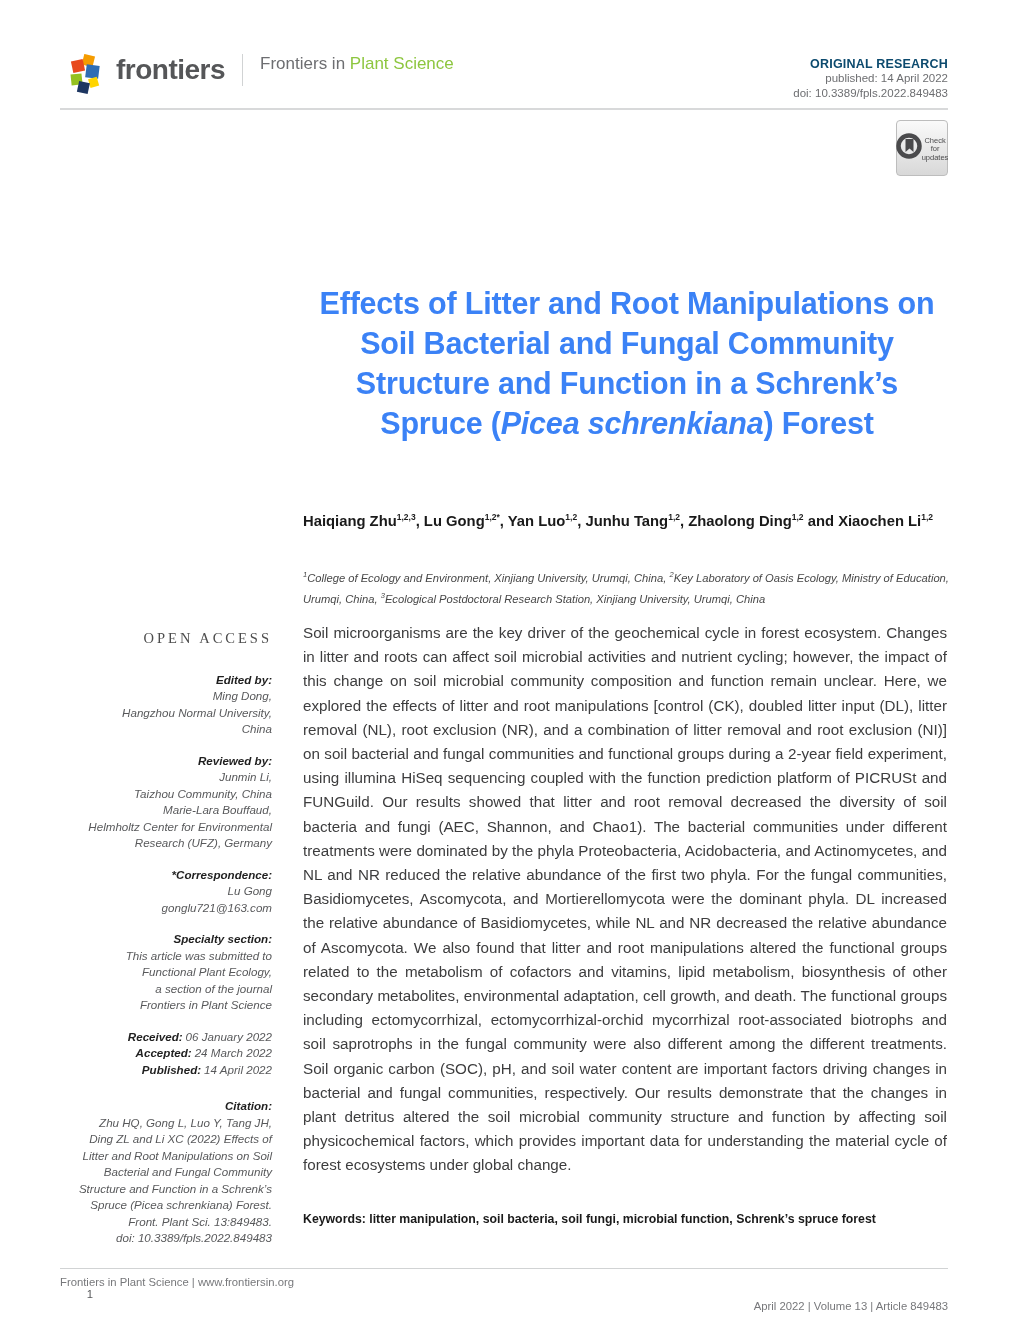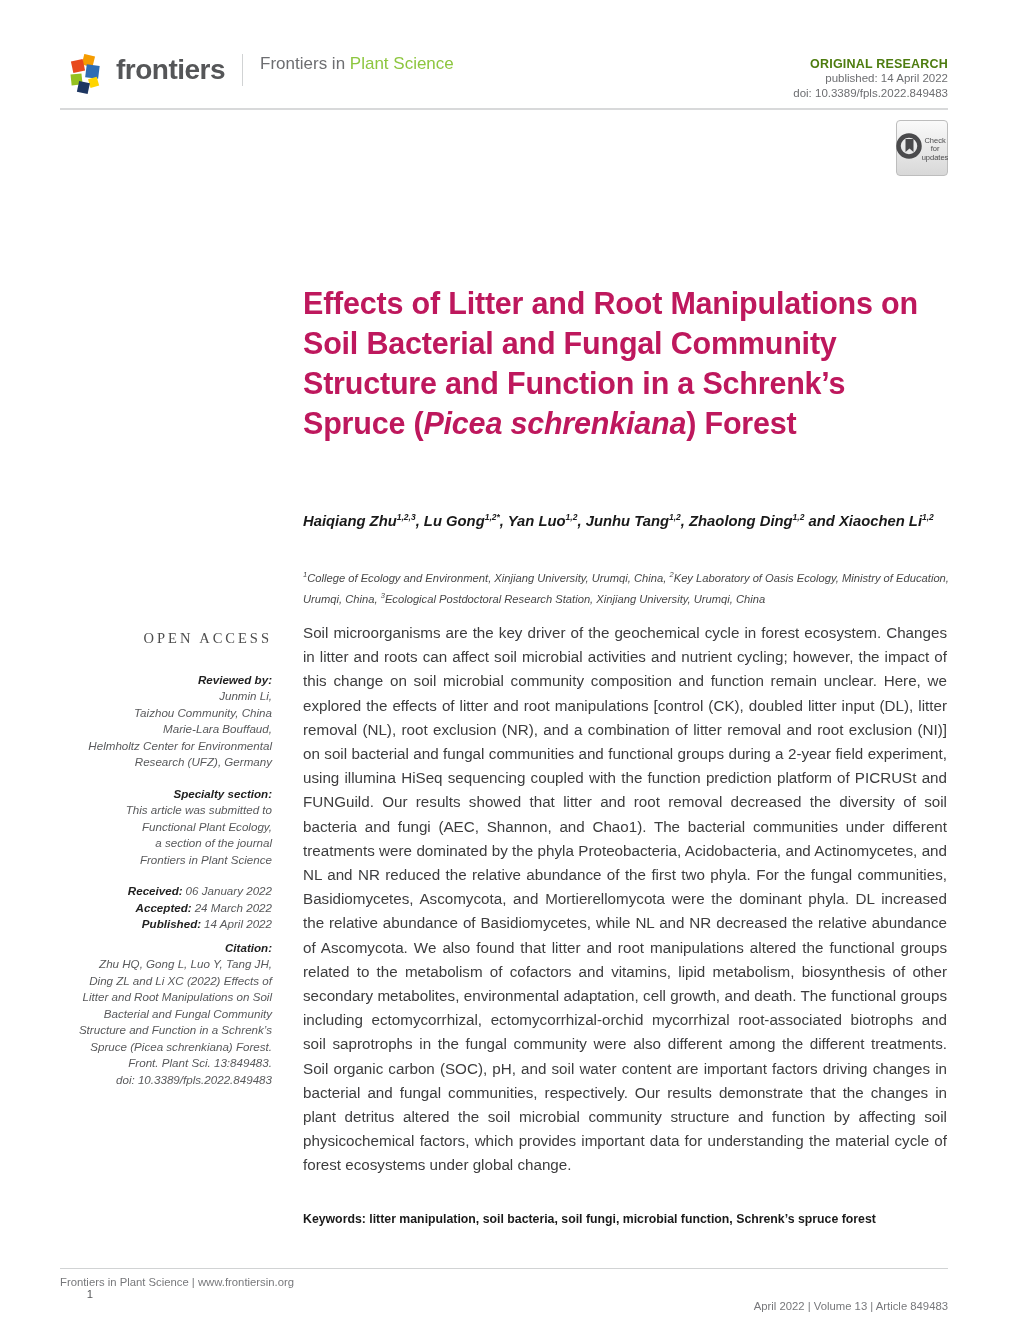--- a/index.html
+++ b/index.html
@@ -9,42 +9,42 @@
   }
 
   
   .logo-row { position:absolute; top:54px; left:68px; display:flex; align-items:flex-start; }
   .brand { font-size:28px; font-weight:bold; color:#555658; letter-spacing:-0.5px; margin-left:8px; }
   .hdr-divider { width:1px; height:32px; background:#d1d3d4; margin:0 17px; }
   .journal { font-size:17px; color:#6d6e71; }
   .journal .green { color:#8dc63f; }
 
   .hdr-right { position:absolute; top:57px; right:76px; text-align:right; }
-  .art-type { font-size:12.5px; font-weight:bold; color:#4d7c0f; letter-spacing:0.2px; }
+  .art-type { font-size:12.5px; font-weight:bold; color:#0c4a6e; letter-spacing:0.2px; }
   .hdr-sub { font-size:11.5px; color:#6d6e71; line-height:15px; }
 
   .rule-top { position:absolute; top:108px; left:60px; width:888px; height:2px; background:#d8d9da; }
 
   .check-badge {
     position:absolute; top:120px; left:896px; width:50px; height:54px;
     background:linear-gradient(#fafafa,#d8d8d8); border:1px solid #bdbdbd; border-radius:4px;
     display:flex; align-items:center; justify-content:center; cursor:pointer;
   }
   .check-badge .txt { font-size:7.5px; color:#4d4d4f; line-height:8.5px; text-align:center; margin-top:3px; }
 
   
   .title {
     position:absolute; left:303px; top:283px; width:648px;
-    font-size:30.5px; font-weight:bold; color:#be185d; line-height:40px; letter-spacing:-0.2px;
+    font-size:30.5px; font-weight:bold; color:#3b82f6; line-height:40px; letter-spacing:-0.2px;text-align:center;
   }
   .title .it { font-style:italic; }
 
   .authors {
     position:absolute; left:303px; top:506px; width:650px;
-    font-size:14.8px; font-weight:bold; font-style:italic; color:#1a1a1a; line-height:23px;
+    font-size:14.8px; font-weight:bold; color:#1a1a1a; line-height:23px;
   }
   .authors sup { font-size:8.5px; }
 
   .affil {
     position:absolute; left:303px; top:566px; width:648px;
     font-size:11.2px; font-style:italic; color:#474747; line-height:17px;
   }
   .affil sup { font-size:7.5px; }
 
   
@@ -52,21 +52,21 @@
     position:absolute; left:58px; top:630px; width:214px; text-align:right;
     font-size:11.6px; font-style:italic; color:#58595b; line-height:16.5px;
   }
   .oa {
     font-family:"Liberation Serif", serif; font-style:normal; font-size:14.5px;
     letter-spacing:3px; color:#4d4d4d; margin-bottom:25px;
   }
   .sec { margin-bottom:15px; }
   .lbl { font-weight:bold; color:#1f1f1f; }
   .daterow .val { margin-left:3px; }
-  .sec.dates { margin-bottom:7px; }
+  .sec.dates { margin-bottom:20px; }
 
   
   .abstract {
     position:absolute; left:303px; top:621px; width:644px;
     font-size:15.2px; color:#3d3d3e; line-height:24.2px; text-align:justify;
   }
   .keywords {
     position:absolute; left:303px; top:1212px; width:644px;
     font-size:12.3px; font-weight:bold; color:#1a1a1a;
   }
@@ -119,30 +119,41 @@
 
   <div class="title"><span>Effects of Litter and Root Manipulations on Soil Bacterial and Fungal Community Structure and Function in a Schrenk’s Spruce (</span><span class="it">Picea schrenkiana</span><span>) Forest</span></div>
 
   <div class="authors"><span>Haiqiang Zhu</span><sup>1,2,3</sup><span>, </span><span>Lu Gong</span><sup>1,2*</sup><span>, </span><span>Yan Luo</span><sup>1,2</sup><span>, </span><span>Junhu Tang</span><sup>1,2</sup><span>, </span><span>Zhaolong Ding</span><sup>1,2</sup><span> and </span><span>Xiaochen Li</span><sup>1,2</sup></div>
 
   <div class="affil"><sup>1</sup><span>College of Ecology and Environment, Xinjiang University, Urumqi, China, </span><sup>2</sup><span>Key Laboratory of Oasis Ecology, Ministry of Education, Urumqi, China, </span><sup>3</sup><span>Ecological Postdoctoral Research Station, Xinjiang University, Urumqi, China</span></div>
 
   <div class="sidebar">
     <div class="oa">OPEN ACCESS</div>
 
+    <div class="sec">
+      <div class="lbl">Edited by:</div>
+      <div>Ming Dong,</div>
+      <div>Hangzhou Normal University,</div>
+      <div>China</div>
+    </div>
 
     <div class="sec">
       <div class="lbl">Reviewed by:</div>
       <div>Junmin Li,</div>
       <div>Taizhou Community, China</div>
       <div>Marie-Lara Bouffaud,</div>
       <div>Helmholtz Center for Environmental</div>
       <div>Research (UFZ), Germany</div>
     </div>
 
+    <div class="sec">
+      <div class="lbl">*Correspondence:</div>
+      <div>Lu Gong</div>
+      <div>gonglu721@163.com</div>
+    </div>
 
     <div class="sec">
       <div class="lbl">Specialty section:</div>
       <div>This article was submitted to</div>
       <div>Functional Plant Ecology,</div>
       <div>a section of the journal</div>
       <div>Frontiers in Plant Science</div>
     </div>
 
     <div class="sec dates">

